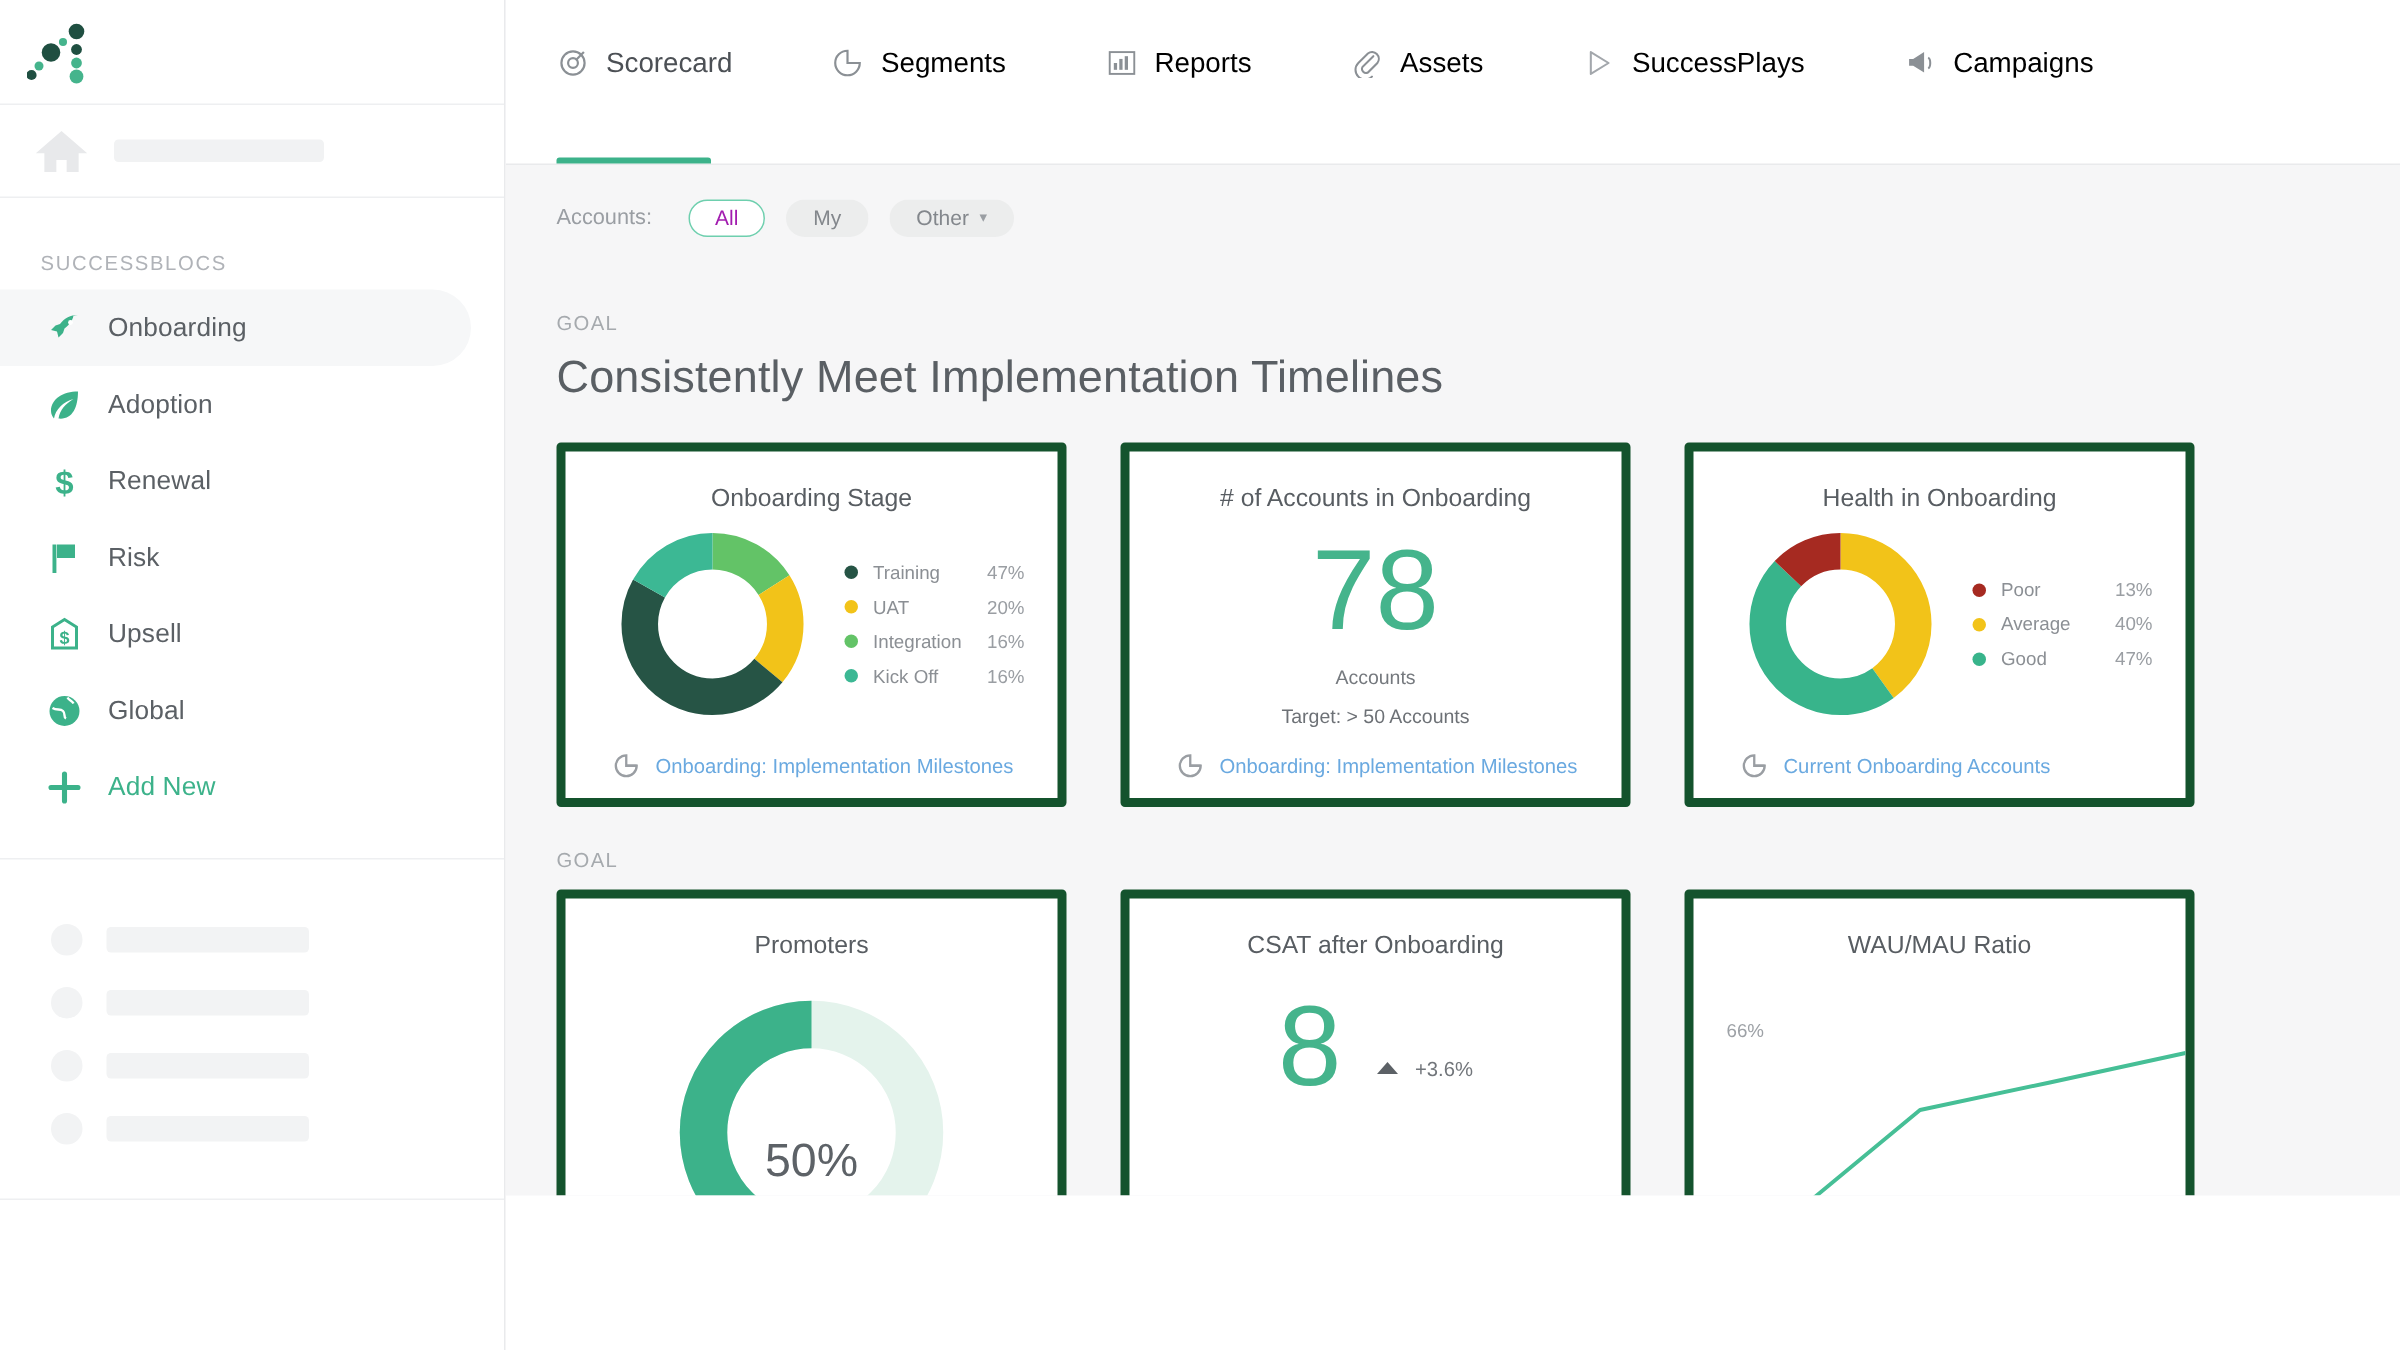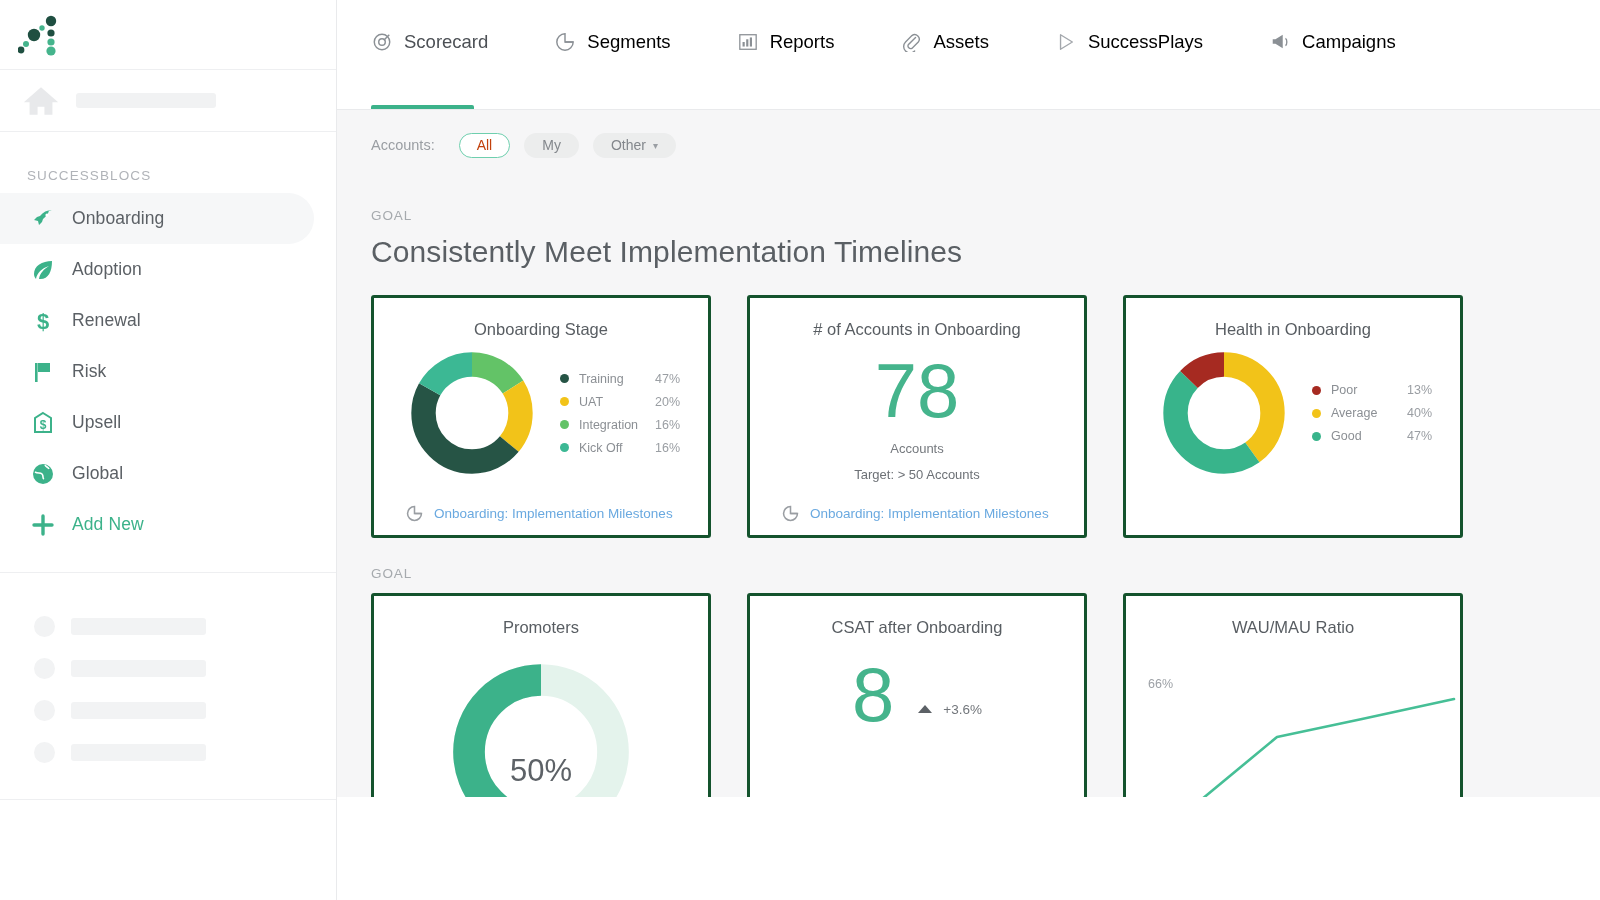--- a/index.html
+++ b/index.html
@@ -82,37 +82,37 @@
     height:70px; flex:0 0 70px; display:flex; align-items:center;
     padding-left:34px; gap:14px; background:#f6f6f7;
   }
   .filter-label { font-size:14.5px; color:#9a9ea3; margin-right:10px; }
   .pill {
     height:25px; padding:0 17px; border-radius:13px;
     display:inline-flex; align-items:center; justify-content:center;
     font-size:14px; color:#83878c; cursor:pointer; background:#eceded;
     border:1px solid transparent;
   }
-  .pill.sel { background:#ffffff; border:1px solid #6ecfae; color:#c2410c; }
+  .pill.sel { background:#ffffff; border:1px solid #6ecfae; color:#a21caf; }
   .pill .caret { margin-left:7px; font-size:10px; color:#9a9ea3; }
 
   .scroll-area { flex:1 1 auto; overflow:hidden; padding:0 0 0 0; }
 
   .goal-block { padding:0 0 0 34px; }
   .goal-kicker {
     font-size:13.5px; letter-spacing:.9px; color:#a6aaae;
     margin-top:28px; margin-bottom:12px;
   }
   .goal-title {
     font-size:30px; color:#5a5f64; font-weight:400; letter-spacing:.1px;
     margin-bottom:26px;
   }
   .cards { display:flex; gap:36px; }
   .card {
-    width:340px; background:#ffffff; border:3px solid #14532d;
+    width:340px; background:#ffffff; border:6px solid #14532d;
     border-radius:3px; padding:22px 0 0 0;
     display:flex; flex-direction:column; position:relative;
   }
   .card.row1 { height:243px; }
   .card.row2 { height:300px; overflow:hidden; }
   .card-title {
     text-align:center; font-size:16.5px; color:#585d62; margin-bottom:4px;
   }
 
   .donut-wrap { display:flex; align-items:center; padding:6px 0 0 0; }
@@ -440,20 +440,27 @@
                   <span class="legend-name">Average</span>
                   <span class="legend-val">40%</span>
                 </div>
                 <div class="legend-row">
                   <span class="legend-dot" style="background:#38b48b"></span>
                   <span class="legend-name">Good</span>
                   <span class="legend-val">47%</span>
                 </div>
               </div>
             </div>
+            <div class="card-footer">
+              <svg class="footer-ico" viewBox="0 0 22 22">
+                <path d="M11 11V2a9 9 0 1 0 9 9z" fill="none" stroke="#9a9ea3" stroke-width="2"></path>
+                  <path d="M11 11h9" stroke="#9a9ea3" stroke-width="2"></path>
+              </svg>
+              <span class="footer-link">Current Onboarding Accounts</span>
+            </div>
           </div>
 
         </div>
       </div>
 
       <div class="goal-block">
         <div class="goal-kicker">GOAL</div>
 
         <div class="cards">
 

